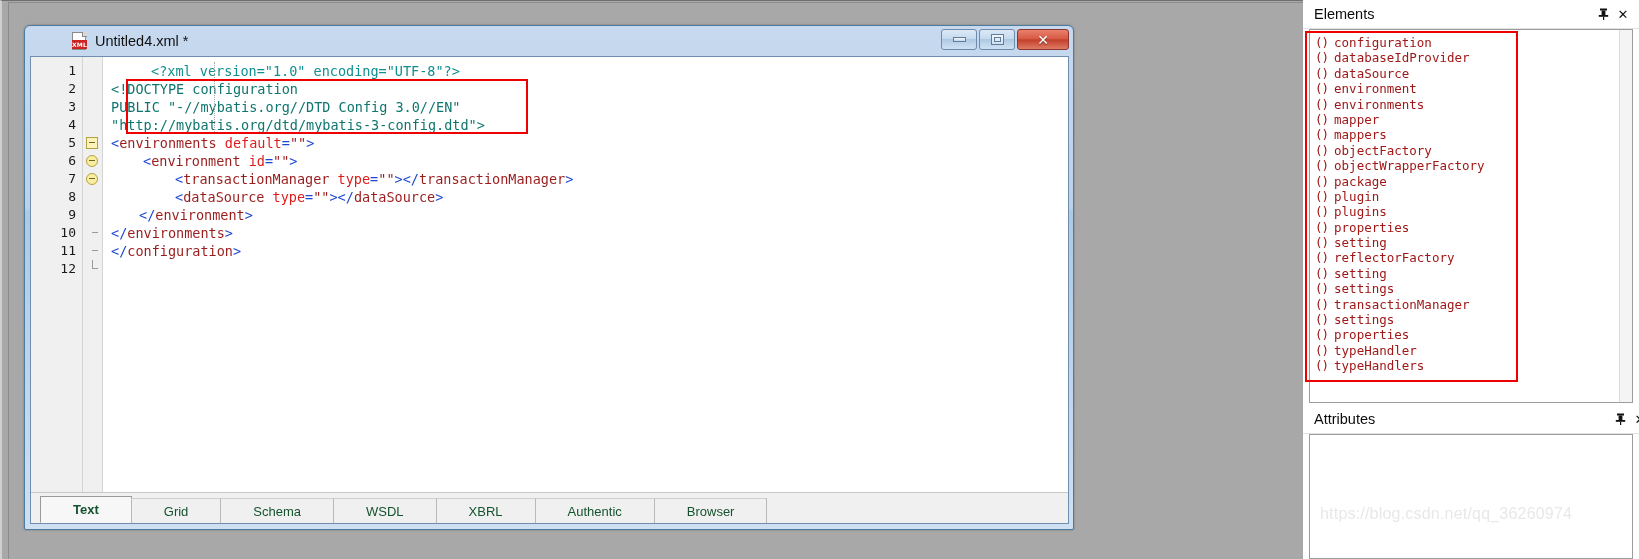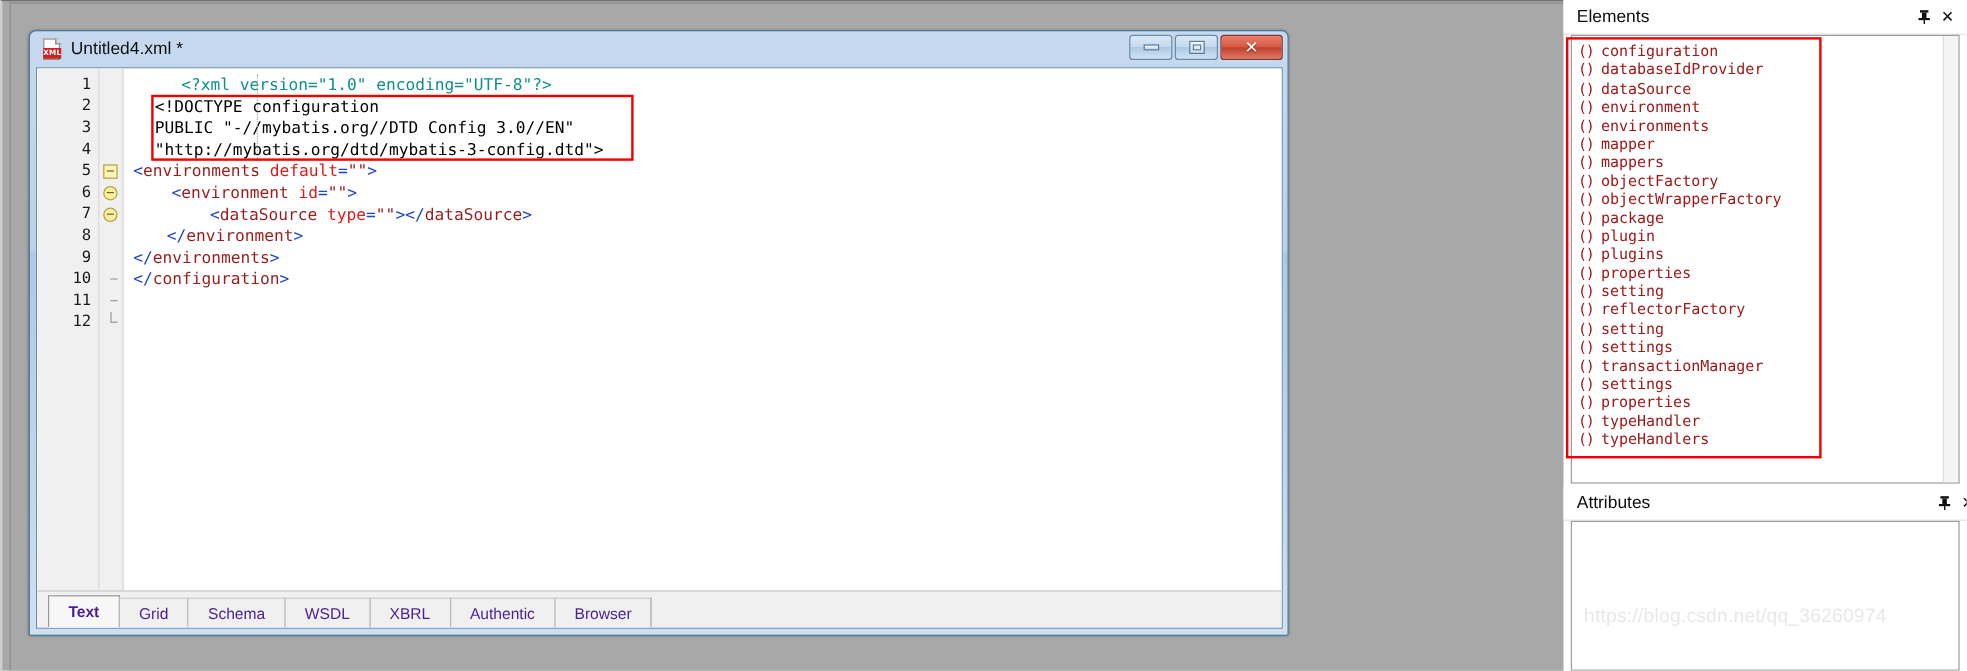--- a/index.html
+++ b/index.html
@@ -50,20 +50,21 @@
     box-shadow: 0 0 2px rgba(0,0,0,.35);
     box-sizing: border-box;
     padding: 0;
   }
   .cw-titlebar {
     position: relative;
     height: 30px;
     display: flex;
     align-items: center;
     padding-left: 10px;
+    margin-left: 36px;
   }
   .xml-doc-icon {
     position: relative;
     width: 17px; height: 19px;
     flex: 0 0 auto;
     margin-right: 7px;
   }
   .xml-doc-icon .page {
     position: absolute;
     left: 1px; top: 0;
@@ -248,21 +249,21 @@
     padding-left: 8px;
     font-family: "DejaVu Sans Mono", monospace;
     font-size: 13.5px;
   }
   .cl {
     height: 18px;
     line-height: 18px;
     white-space: pre;
   }
   .c-pi      { color: #0f8f8f; }
-  .c-doctype { color: #000000; margin-left: 18px; }
+  .c-doctype { color: #0f766e; }
   .c-punct   { color: #1b46d2; }
   .c-tag     { color: #9b1c1c; }
   .c-attr    { color: #e01b1b; }
   .c-val     { color: #9b1c1c; }
   .indent-guide {
     position: absolute;
     width: 0;
     border-left: 1px dotted #a9a9a9;
   }
 
@@ -281,24 +282,24 @@
     background: #f0f0f0;
     border-top: 1px solid #c8c8c8;
     display: flex;
     align-items: flex-end;
     padding-left: 9px;
     box-sizing: border-box;
   }
   .tab {
     height: 25px;
     line-height: 25px;
-    padding: 0 16px;
+    padding: 0 32px;
     font-family: "Liberation Sans", sans-serif;
     font-size: 13px;
-    color: #4c1d95;
+    color: #14532d;
     background: #f0f0f0;
     border-left: 1px solid #b9b9b9;
     border-right: 1px solid #b9b9b9;
     border-top: 1px solid #cfcfcf;
     margin-right: -1px;
     box-sizing: border-box;
     text-align: center;
   }
   .tab.active {
     font-weight: bold;
@@ -487,20 +488,21 @@
           <div class="code-lines">
             <div class="indent-guide" style="left:111px; top:5px; height:72px;"></div>
 
             <div class="cl"><span class="c-pi" style="margin-left:40px;">&lt;?xml version="1.0" encoding="UTF-8"?&gt;</span></div>
             <div class="cl"><span class="c-doctype">&lt;!DOCTYPE configuration</span></div>
             <div class="cl"><span class="c-doctype">PUBLIC "-//mybatis.org//DTD Config 3.0//EN"</span></div>
             <div class="cl"><span class="c-doctype">"http://mybatis.org/dtd/mybatis-3-config.dtd"&gt;</span></div>
 
             <div class="cl"><span><span class="c-punct">&lt;</span><span class="c-tag">environments</span> <span class="c-attr">default</span><span class="c-punct">=</span><span class="c-val">""</span><span class="c-punct">&gt;</span></span></div>
             <div class="cl"><span style="margin-left:32px;"><span class="c-punct">&lt;</span><span class="c-tag">environment</span> <span class="c-attr">id</span><span class="c-punct">=</span><span class="c-val">""</span><span class="c-punct">&gt;</span></span></div>
+            <div class="cl"><span style="margin-left:64px;"><span class="c-punct">&lt;</span><span class="c-tag">transactionManager</span> <span class="c-attr">type</span><span class="c-punct">=</span><span class="c-val">""</span><span class="c-punct">&gt;&lt;/</span><span class="c-tag">transactionManager</span><span class="c-punct">&gt;</span></span></div>
             <div class="cl"><span style="margin-left:64px;"><span class="c-punct">&lt;</span><span class="c-tag">dataSource</span> <span class="c-attr">type</span><span class="c-punct">=</span><span class="c-val">""</span><span class="c-punct">&gt;&lt;/</span><span class="c-tag">dataSource</span><span class="c-punct">&gt;</span></span></div>
             <div class="cl"><span style="margin-left:28px;"><span class="c-punct">&lt;/</span><span class="c-tag">environment</span><span class="c-punct">&gt;</span></span></div>
             <div class="cl"><span><span class="c-punct">&lt;/</span><span class="c-tag">environments</span><span class="c-punct">&gt;</span></span></div>
             <div class="cl"><span><span class="c-punct">&lt;/</span><span class="c-tag">configuration</span><span class="c-punct">&gt;</span></span></div>
           </div>
 
           <div class="highlight-box" style="left:95px; top:22px; width:402px; height:55px;"></div>
         </div>
 
         <div class="tabstrip">

